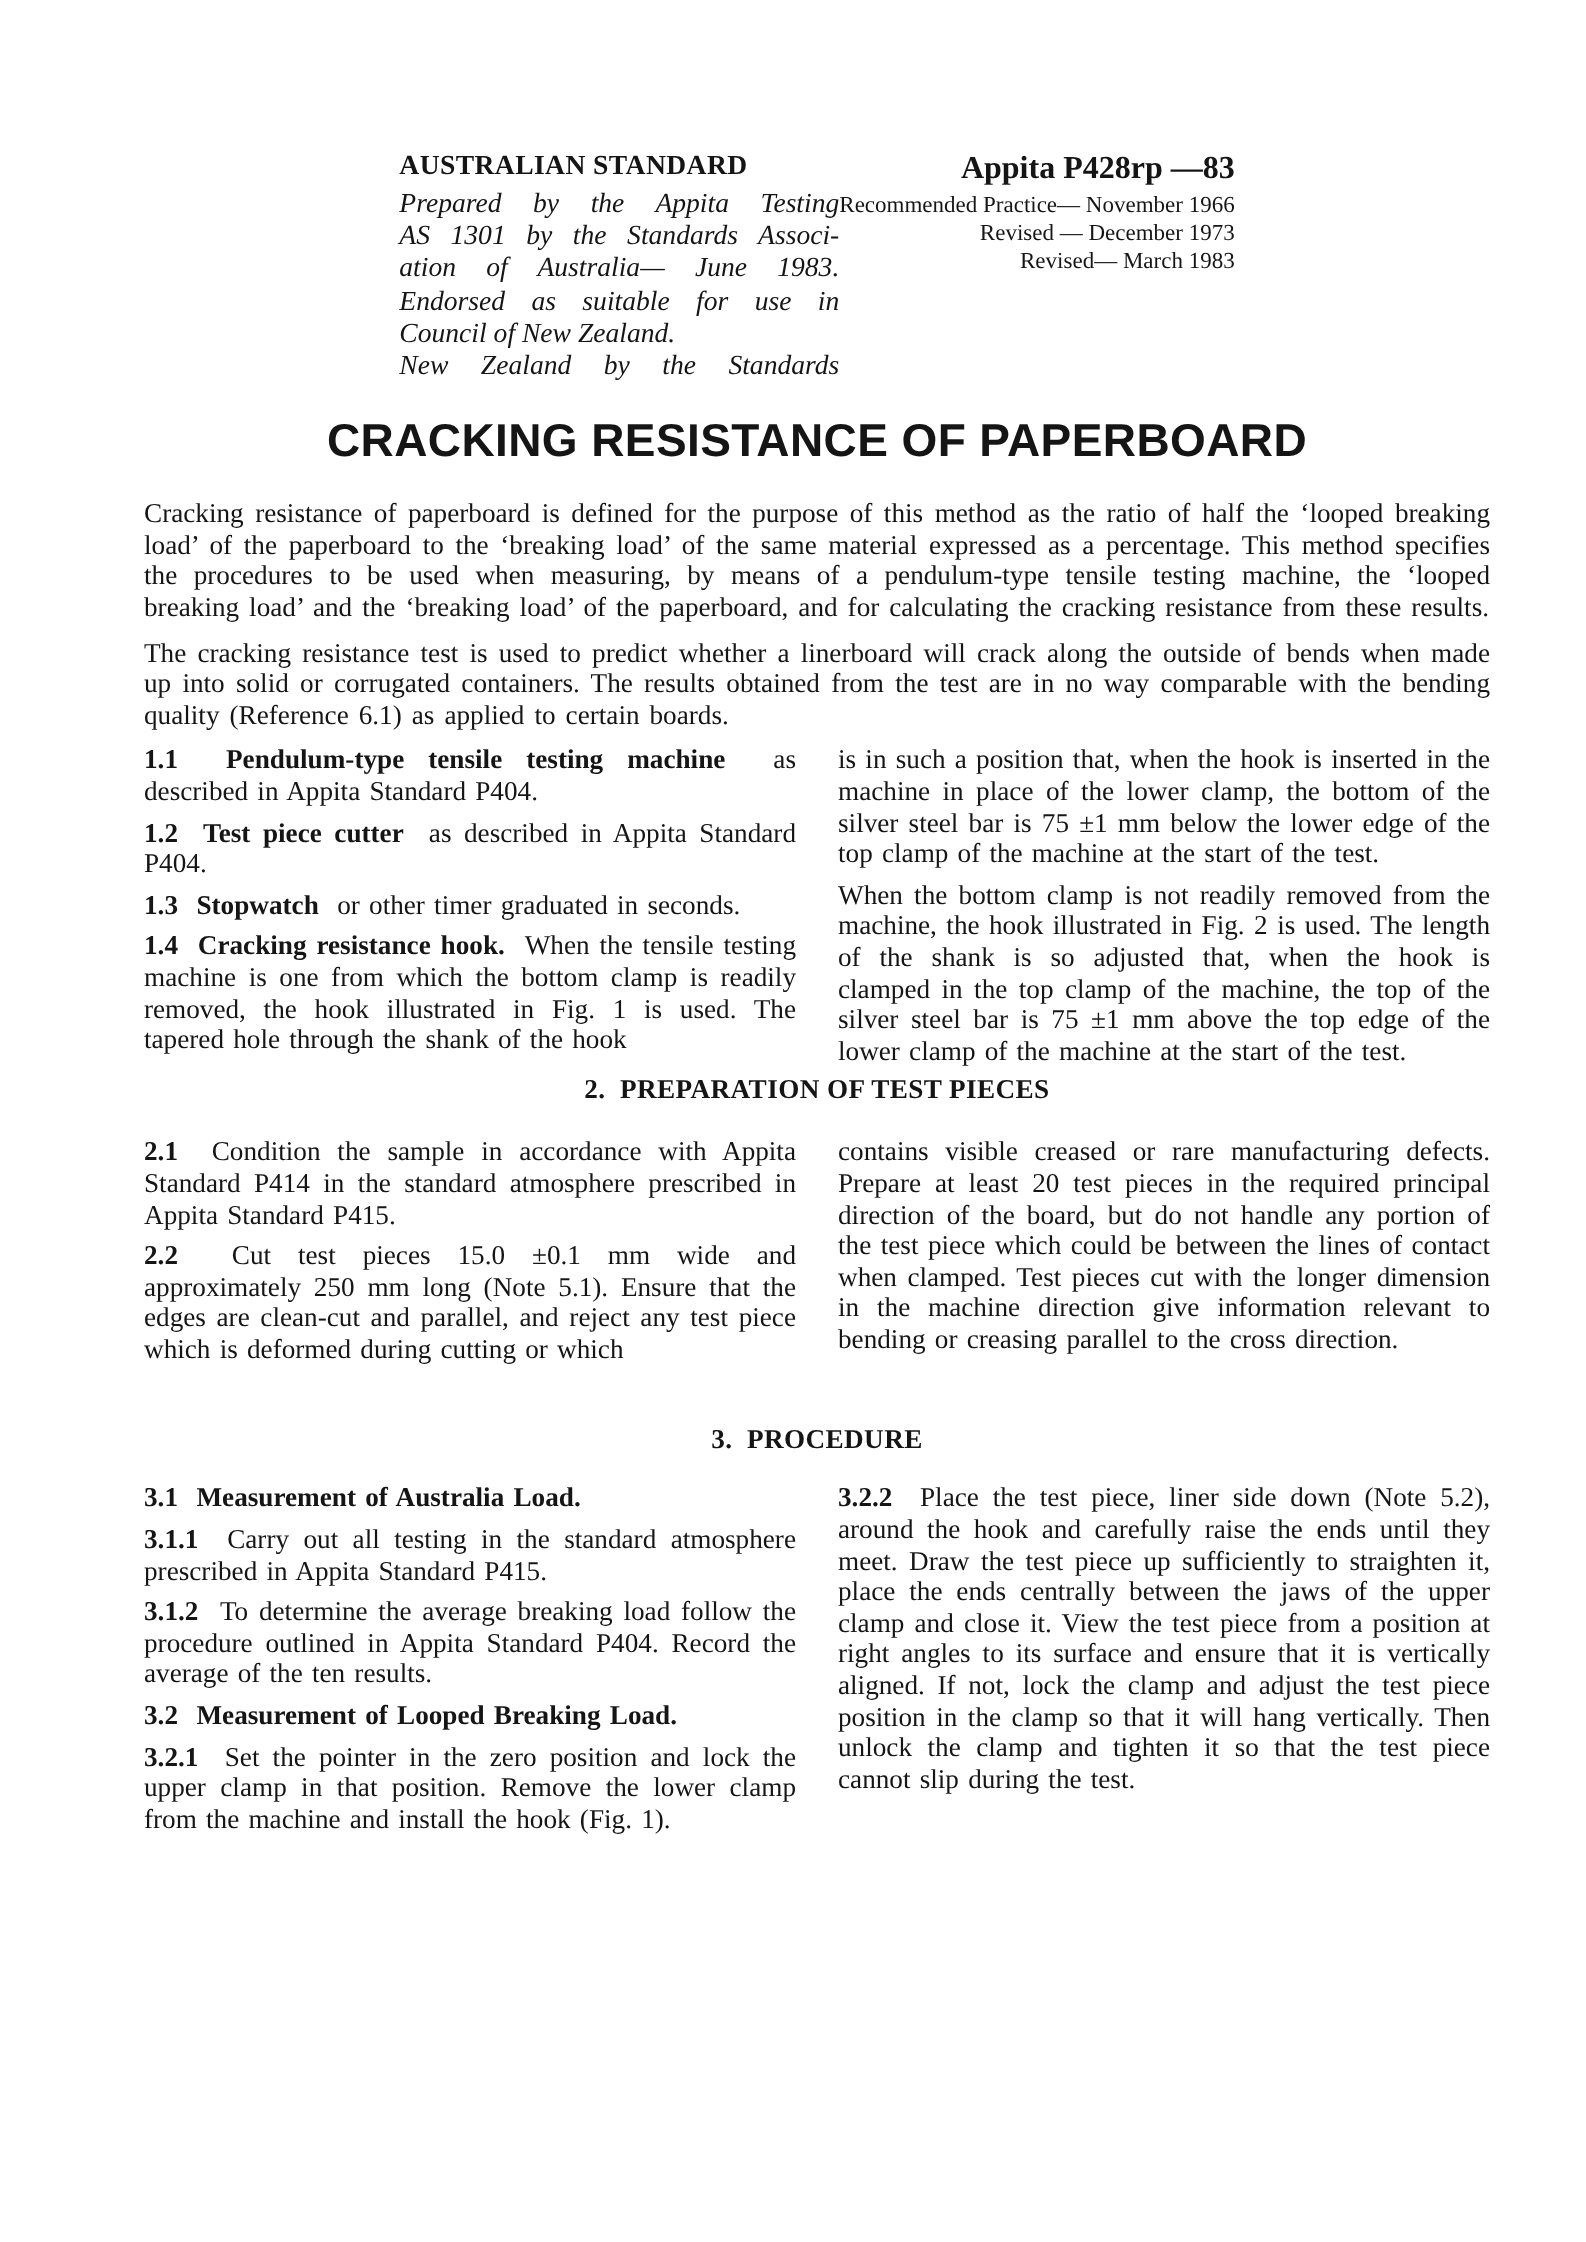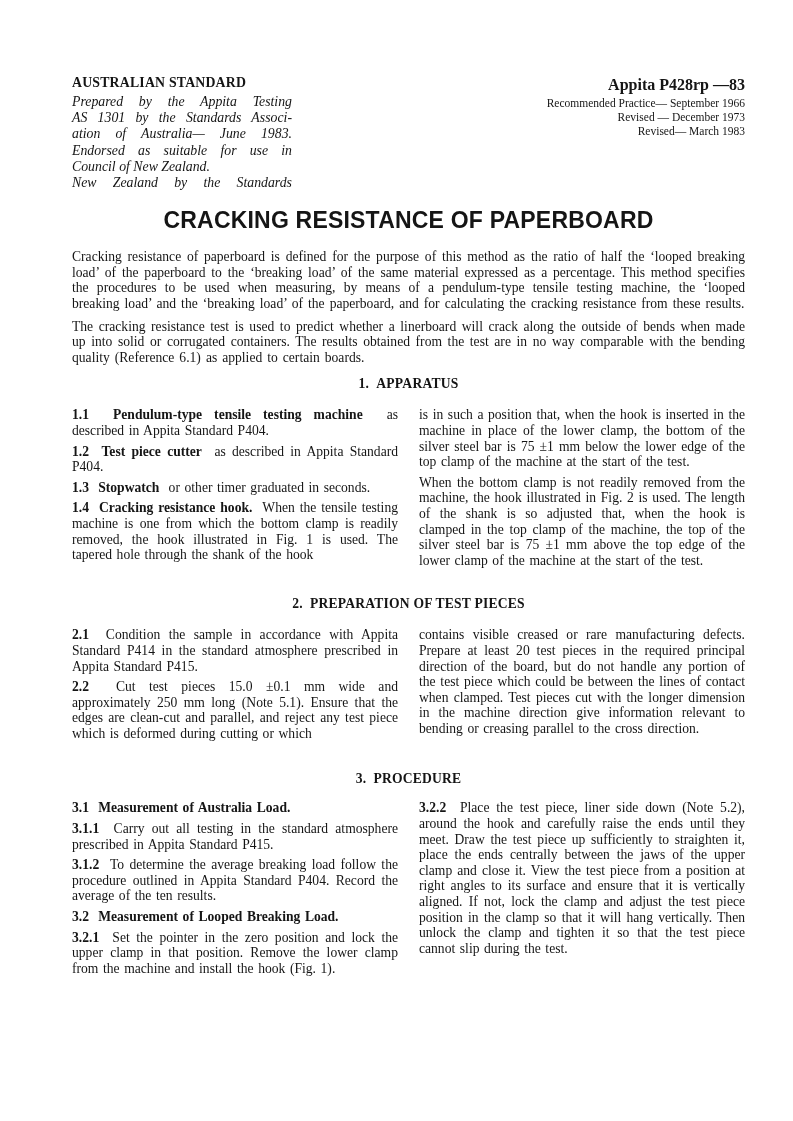--- a/index.html
+++ b/index.html
@@ -8,21 +8,21 @@
     width: 793px;
     height: 1121px;
     box-sizing: border-box;
     background: #ffffff;
     padding: 75px 48px 0 72px;
     font-family: "Liberation Serif", serif;
     color: #151515;
   }
 
   
-  .doc-header { display: flex; justify-content: space-between; align-items: flex-start; }
+  .doc-header { display: flex; justify-content: center; align-items: flex-start; }
   .header-left { width: 220px; }
   .std-title { font-weight: bold; font-size: 13.8px; letter-spacing: 0.2px; margin-bottom: 3px; }
   .std-note { font-style: italic; font-size: 13.8px; }
   .note-line { line-height: 16.2px; white-space: nowrap; }
   .note-line.just { text-align: justify; text-align-last: justify; white-space: normal; }
   .header-right { text-align: right; padding-top: 1px; }
   .ref-code { font-weight: bold; font-size: 16px; margin-bottom: 3px; }
   .ref-line { font-size: 11.5px; line-height: 13.8px; }
 
   
@@ -47,21 +47,21 @@
   
   .sec-heading {
     font-size: 13.6px;
     font-weight: bold;
     text-align: center;
     margin: 0;
     letter-spacing: 0.2px;
   }
   .sec-num::after { content: "\00a0\00a0"; }
   .h-apparatus   { margin-top: 11px;  margin-bottom: 15px; }
-  .h-preparation { margin-top: 28px; margin-bottom: 15px; }
+  .h-preparation { margin-top: 4px; margin-bottom: 15px; }
   .h-procedure   { margin-top: 30px; margin-bottom: 13px; }
 
   
   .two-col { display: flex; gap: 21px; }
   .col { width: 326px; }
   .para {
     font-size: 13.6px;
     line-height: 15.6px;
     text-align: justify;
     word-spacing: 1.2px;
@@ -85,33 +85,32 @@
         <div class="note-line just">Prepared by the Appita Testing</div>
         <div class="note-line just">AS 1301 by the Standards Associ-</div>
         <div class="note-line just">ation of Australia— June 1983.</div>
         <div class="note-line just">Endorsed as suitable for use in</div>
         <div class="note-line">Council of New Zealand.</div>
         <div class="note-line just">New Zealand by the Standards</div>
       </div>
     </div>
     <div class="header-right">
       <div class="ref-code">Appita P428rp —83</div>
-      <div class="ref-line">Recommended Practice— September 1966</div>
+      <div class="ref-line">Recommended Practice— November 1966</div>
       <div class="ref-line">Revised — December 1973</div>
       <div class="ref-line">Revised— March 1983</div>
     </div>
   </header>
 
   <h1 class="doc-title">CRACKING RESISTANCE OF PAPERBOARD</h1>
 
   <p class="intro">Cracking resistance of paperboard is defined for the purpose of this method as the ratio of half the ‘looped breaking load’ of the paperboard to the ‘breaking load’ of the same material expressed as a percentage. This method specifies the procedures to be used when measuring, by means of a pendulum-type tensile testing machine, the ‘looped breaking load’ and the ‘breaking load’ of the paperboard, and for calculating the cracking resistance from these results.</p>
   <p class="intro">The cracking resistance test is used to predict whether a linerboard will crack along the outside of bends when made up into solid or corrugated containers. The results obtained from the test are in no way comparable with the bending quality (Reference 6.1) as applied to certain boards.</p>
 
   <section>
-    <h2 class="sec-heading h-apparatus"><span class="sec-num">1.</span><span>APPARATUS</span></h2>
     <div class="two-col">
       <div class="col">
         <p class="para"><span class="pnum">1.1</span><span class="plead plead-gap">Pendulum-type tensile testing machine</span><span>as described in Appita Standard P404.</span></p>
         <p class="para"><span class="pnum">1.2</span><span class="plead plead-gap">Test piece cutter</span><span>as described in Appita Standard P404.</span></p>
         <p class="para"><span class="pnum">1.3</span><span class="plead plead-gap">Stopwatch</span><span>or other timer graduated in seconds.</span></p>
         <p class="para"><span class="pnum">1.4</span><span class="plead plead-gap">Cracking resistance hook.</span><span>When the tensile testing machine is one from which the bottom clamp is readily removed, the hook illustrated in Fig. 1 is used. The tapered hole through the shank of the hook</span></p>
       </div>
       <div class="col">
         <p class="para"><span>is in such a position that, when the hook is inserted in the machine in place of the lower clamp, the bottom of the silver steel bar is 75 ±1 mm below the lower edge of the top clamp of the machine at the start of the test.</span></p>
         <p class="para"><span>When the bottom clamp is not readily removed from the machine, the hook illustrated in Fig. 2 is used. The length of the shank is so adjusted that, when the hook is clamped in the top clamp of the machine, the top of the silver steel bar is 75 ±1 mm above the top edge of the lower clamp of the machine at the start of the test.</span></p>

